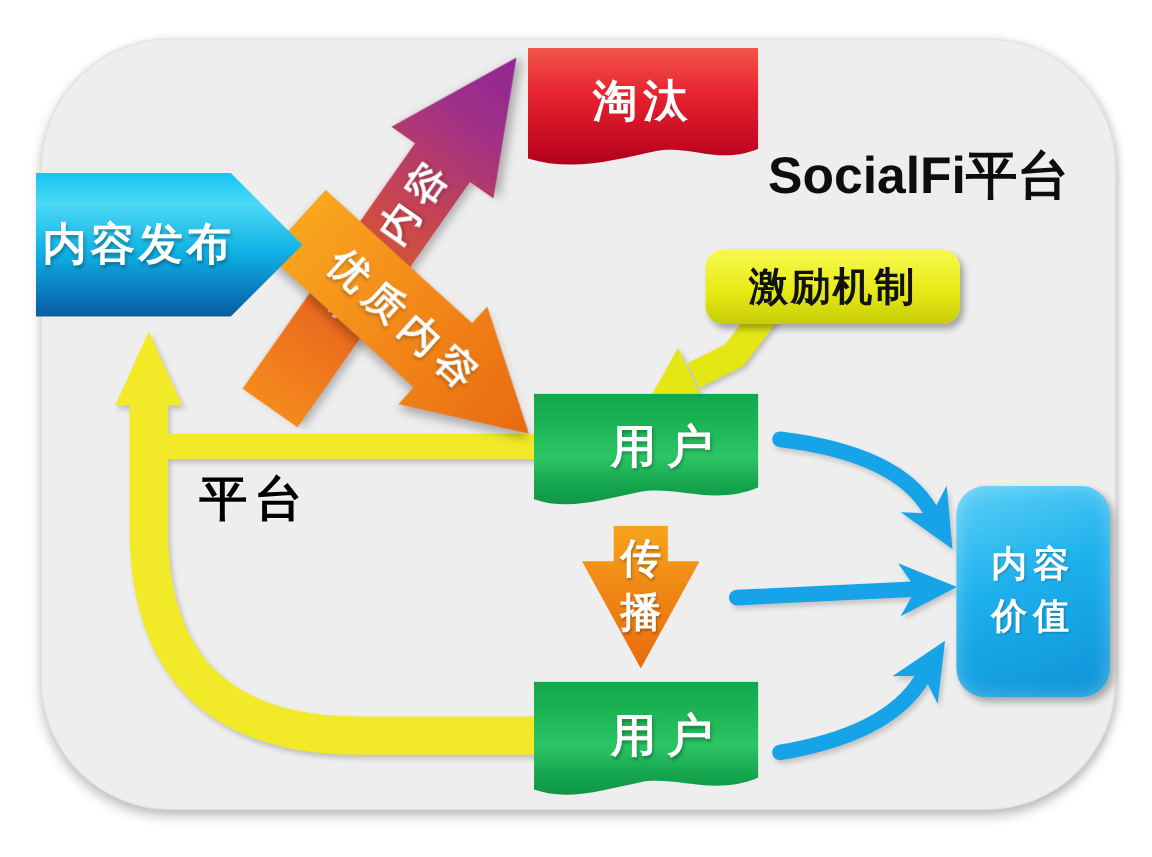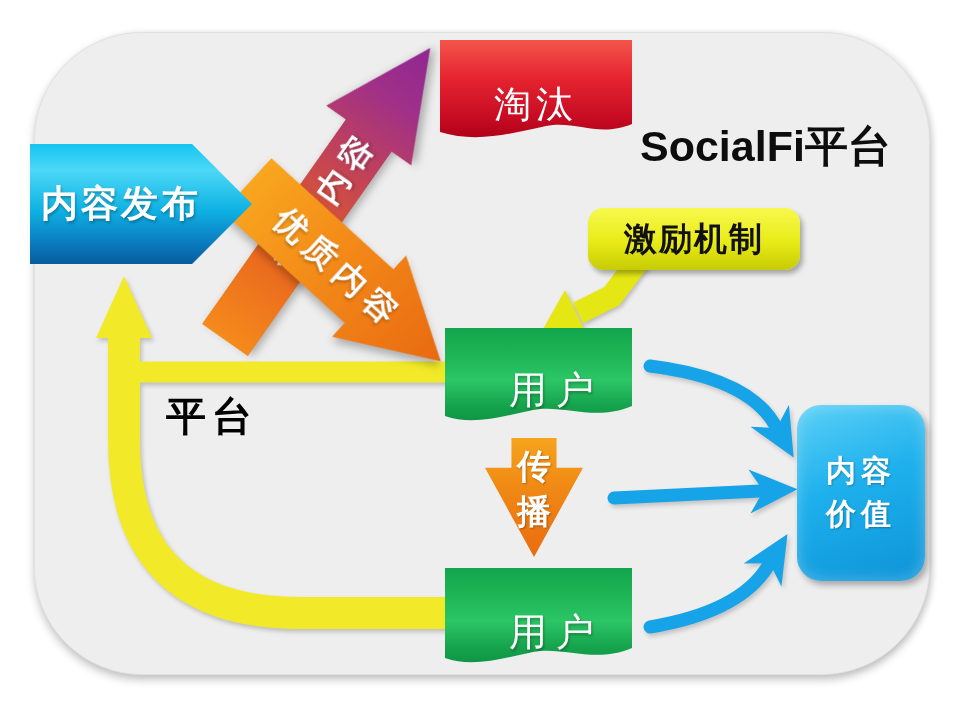--- a/index.html
+++ b/index.html
@@ -44,26 +44,26 @@
   .arrow-good .flow-label{left:47%;}
 
   
   .banner{
     position:absolute;left:30px;top:144px;width:222px;height:120px;
     clip-path:polygon(0 0,73% 0,100% 50%,73% 100%,0 100%);
     background:linear-gradient(180deg,#15c5f2 0%,#4cd8f6 22%,#0fb2e4 55%,#0a7cc0 82%,#075d9d 100%);
     display:flex;align-items:center;
     filter:drop-shadow(3px 4px 4px rgba(0,0,0,.3));}
   .banner span{
-    width:77%;text-align:right;color:#fff;font-weight:bold;font-size:37px;
+    width:77%;text-align:center;color:#fff;font-weight:bold;font-size:37px;
     letter-spacing:3px;text-shadow:1px 2px 3px rgba(0,0,0,.3);}
 
   
-  .wavy{position:absolute;display:flex;align-items:flex-end;justify-content:center;
-    color:#fff;font-weight:normal;filter:drop-shadow(3px 4px 4px rgba(0,0,0,.3));}
+  .wavy{position:absolute;display:flex;align-items:center;justify-content:center;
+    color:#fff;font-weight:bold;filter:drop-shadow(3px 4px 4px rgba(0,0,0,.3));}
   .box-eliminate{left:440px;top:40px;width:192px;height:100px;font-size:37px;letter-spacing:5px;
     clip-path:path('M0 0 L192 0 L192 84 C158 98 136 80 106 86 C76 92 38 104 0 92 Z');
     background:linear-gradient(180deg,#f4554a 0%,#e62430 38%,#c60b22 78%,#ad0018 100%);
     padding-bottom:10px;box-sizing:border-box;}
   .box-user{width:222px;font-size:38px;letter-spacing:9px;
     background:linear-gradient(180deg,#11a64c 0%,#1fb757 30%,#2cc666 52%,#15a34c 78%,#0c8f42 100%);
     padding-bottom:12px;box-sizing:border-box;
     text-shadow:1px 2px 3px rgba(0,0,0,.3);}
   .box-user-top{left:445px;top:328px;height:100px;
     clip-path:path('M0 0 L187 0 L187 78 C150 94 118 76 88 82 C58 88 28 98 0 88 Z');}

